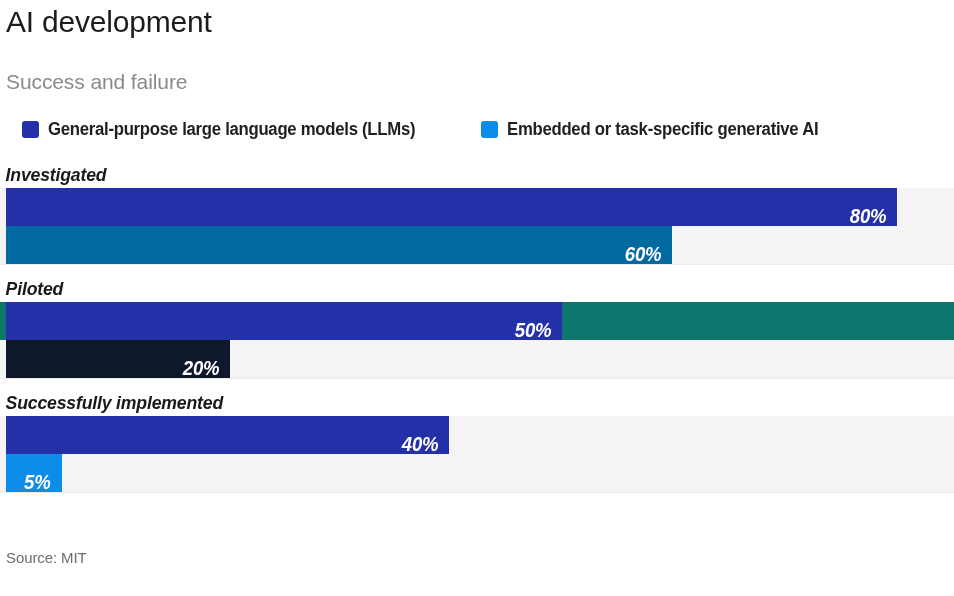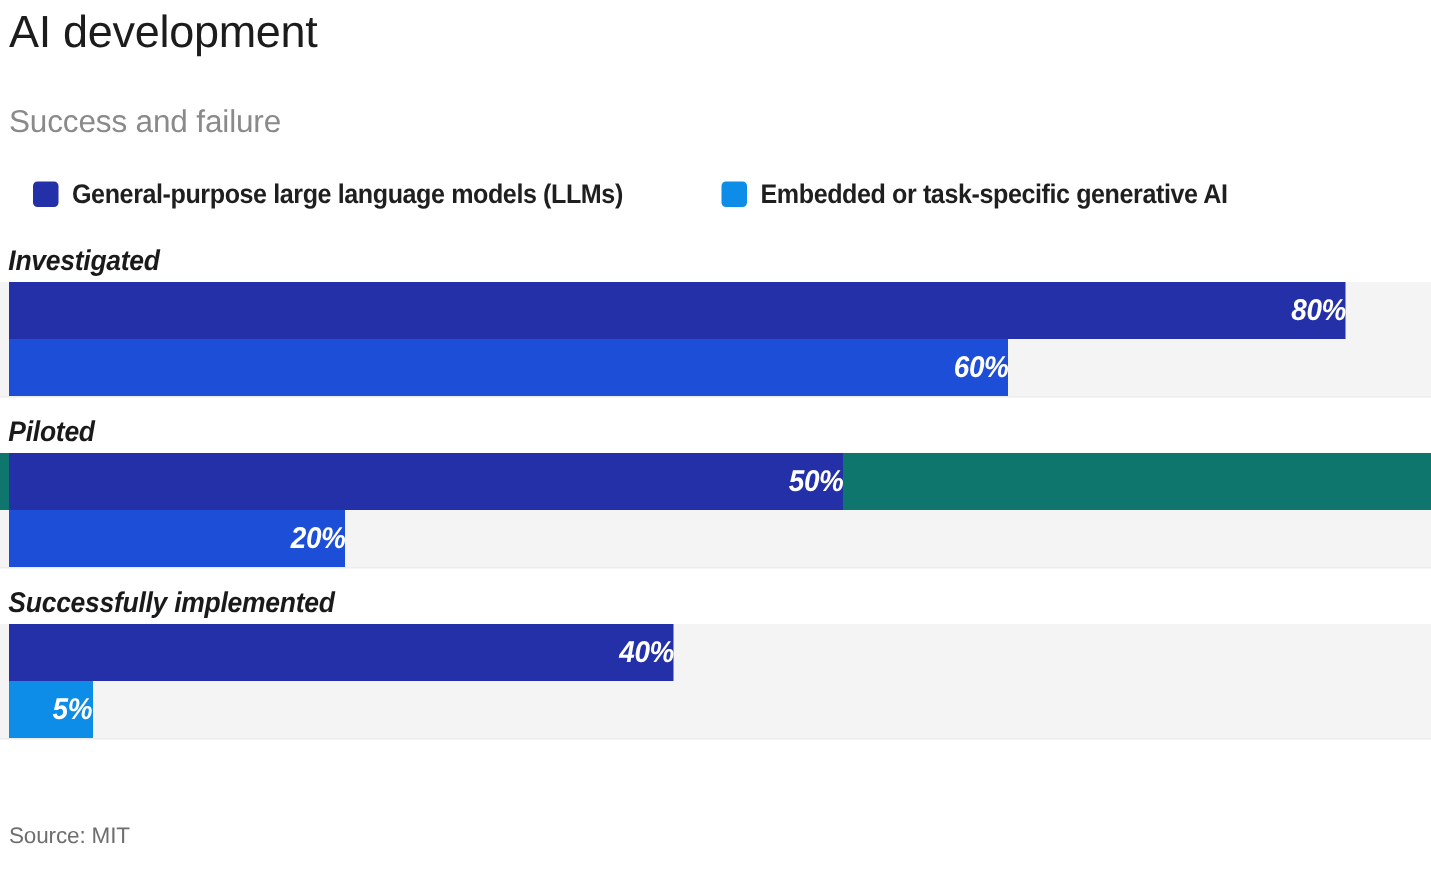--- a/index.html
+++ b/index.html
@@ -111,24 +111,24 @@
     height: 38px;
     background: #f4f4f4;
     overflow: hidden;
   }
   .bar {
     position: absolute;
     left: 6px;
     top: 0;
     height: 38px;
     display: flex;
-    align-items: center;
+    align-items: flex-end;
     justify-content: flex-end;
     box-sizing: border-box;
-    padding-right: 0;
+    padding-right: 11px;
   }
   .bar-value {
     font-family: "Liberation Sans Narrow", "Liberation Sans", sans-serif;
     font-size: 20px;
     font-weight: 700;
     color: #ffffff;
     letter-spacing: -0.2px;
     line-height: 1;
     transform: scaleX(0.93);
     transform-origin: right center;
@@ -181,37 +181,37 @@
   <div class="groups">
 
     <div class="group">
       <div class="group-label">Investigated</div>
       <div class="track" style="background: rgb(244, 244, 244);">
         <div class="bar" style="width: 891px; background: rgb(36, 48, 168);">
           <span class="bar-value">80%</span>
         </div>
       </div>
       <div class="track" style="background: rgb(244, 244, 244);">
-        <div class="bar" style="width: 666px; background: #1d4ed8;">
+        <div class="bar" style="width: 666px; background: #0369a1;">
           <span class="bar-value">60%</span>
         </div>
       </div>
       <div class="group-rule"></div>
       <div class="group-gap"></div>
     </div>
 
     <div class="group">
       <div class="group-label">Piloted</div>
       <div class="track" style="background: #0f766e;">
         <div class="bar" style="width: 556px; background: rgb(36, 48, 168);">
           <span class="bar-value">50%</span>
         </div>
       </div>
       <div class="track" style="background: rgb(244, 244, 244);">
-        <div class="bar" style="width: 224px; background: #1d4ed8;">
+        <div class="bar" style="width: 224px; background: #0f172a;">
           <span class="bar-value">20%</span>
         </div>
       </div>
       <div class="group-rule"></div>
       <div class="group-gap"></div>
     </div>
 
     <div class="group">
       <div class="group-label">Successfully implemented</div>
       <div class="track" style="background: rgb(244, 244, 244);">

